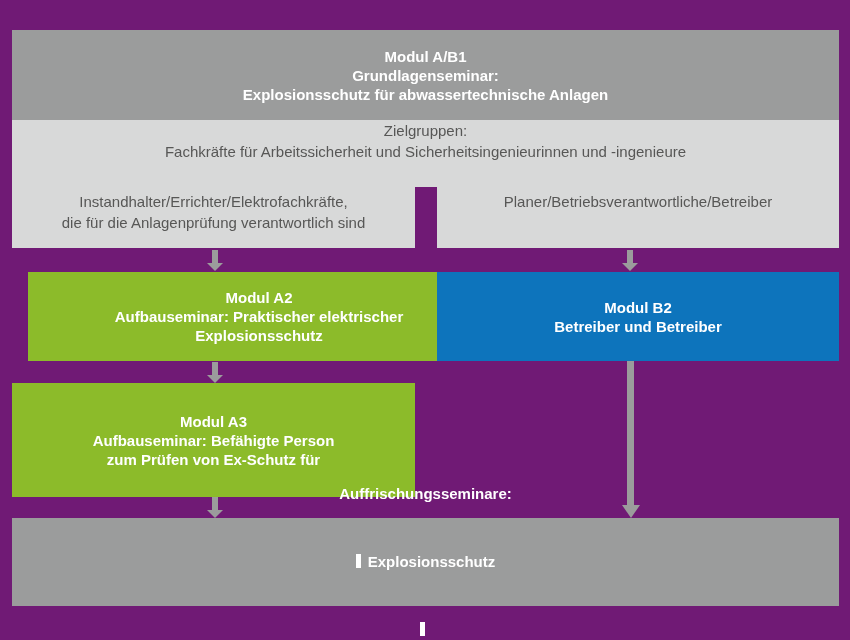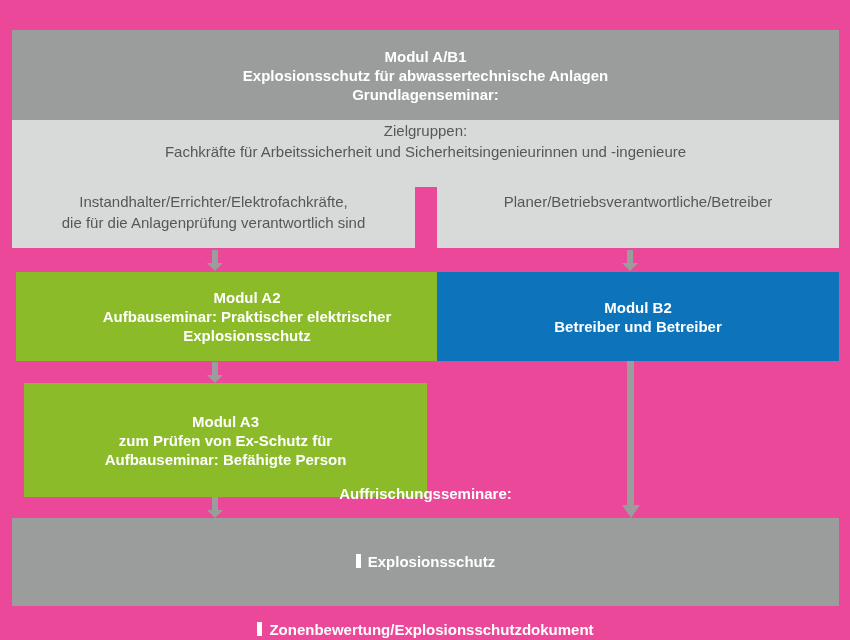--- a/index.html
+++ b/index.html
@@ -1,44 +1,44 @@
 <!DOCTYPE html>
 <html><head>
 <meta charset="utf-8">
 <style>
   * { margin: 0; padding: 0; box-sizing: border-box; }
   html, body { background: #ffffff; }
   .canvas {
     position: relative;
     width: 850px;
     height: 640px;
-    background: #ec4899;
+    background: #701a75;
     font-family: "Liberation Sans", sans-serif;
     overflow: hidden;
   }
   .box {
     position: absolute;
     display: flex;
     flex-direction: column;
     align-items: center;
     justify-content: center;
     text-align: center;
   }
   .dark  { background: #9b9c9c; color: #ffffff; font-weight: bold; font-size: 15px; line-height: 19px; }
   .light { background: #d8d9d9; color: #575756; font-size: 15px; }
   .green { background: #8cbb2a; color: #ffffff; font-weight: bold; font-size: 15px; line-height: 19px; }
   .blue  { background: #0d74bc; color: #ffffff; font-weight: bold; font-size: 15px; line-height: 19px; }
 
   #top-box    { left: 12px; top: 30px;  width: 827px; height: 90px; }
   #band       { left: 12px; top: 120px; width: 827px; height: 67px; justify-content: flex-start; line-height: 21px; }
   #col-left   { left: 12px; top: 187px; width: 403px; height: 61px; justify-content: flex-start; padding-top: 4px; line-height: 21px; }
   #col-right  { left: 437px; top: 187px; width: 402px; height: 61px; justify-content: flex-start; padding-top: 4px; line-height: 21px; }
-  #box-a2     { left: 16px; top: 272px; width: 462px; height: 89px; }
+  #box-a2     { left: 28px; top: 272px; width: 462px; height: 89px; }
   #box-b2     { left: 437px; top: 272px; width: 402px; height: 89px; text-align: center; }
-  #box-a3     { left: 12px; top: 383px; width: 403px; height: 114px; margin-left: 12px; }
+  #box-a3     { left: 12px; top: 383px; width: 403px; height: 114px; }
   #bottom-box { left: 12px; top: 518px; width: 827px; height: 88px; line-height: 20px; gap: 48px; }
 
   .arrow-sm { position: absolute; width: 16px; height: 21px; }
   .arrow-sm .stem { position: absolute; left: 5px; top: 0; width: 6px; height: 13px; background: #9b9c9c; }
   .arrow-sm .head { position: absolute; left: 0; top: 13px; width: 0; height: 0;
                     border-left: 8px solid transparent; border-right: 8px solid transparent;
                     border-top: 8px solid #9b9c9c; }
   #arrow-left-1  { left: 207px; top: 250px; }
   #arrow-right-1 { left: 622px; top: 250px; }
   #arrow-a2-a3   { left: 207px; top: 362px; }
@@ -53,22 +53,22 @@
   .bar { display: inline-block; width: 5px; height: 14px; background: #ffffff;
          margin-right: 7px; vertical-align: -1px; }
 </style>
 </head>
 <body>
 
 <div class="canvas">
 
   <div class="box dark" id="top-box">
     <div>Modul A/B1</div>
+    <div>Grundlagenseminar:</div>
     <div>Explosionsschutz für abwassertechnische Anlagen</div>
-    <div>Grundlagenseminar:</div>
   </div>
 
   <div class="box light" id="band">
     <div>Zielgruppen:</div>
     <div>Fachkräfte für Arbeitssicherheit und Sicherheitsingenieurinnen und -ingenieure</div>
   </div>
 
   <div class="box light" id="col-left">
     <div>Instandhalter/Errichter/Elektrofachkräfte,</div>
     <div>die für die Anlagenprüfung verantwortlich sind</div>
@@ -98,33 +98,33 @@
     <div>Betreiber und Betreiber</div>
   </div>
 
   <div class="arrow-sm" id="arrow-a2-a3">
     <div class="stem"></div>
     <div class="head"></div>
   </div>
 
   <div class="box green" id="box-a3">
     <div>Modul A3</div>
+    <div>Aufbauseminar: Befähigte Person</div>
     <div>zum Prüfen von Ex-Schutz für</div>
-    <div>Aufbauseminar: Befähigte Person</div>
   </div>
 
   <div class="arrow-sm" id="arrow-a3-ref">
     <div class="stem"></div>
     <div class="head"></div>
   </div>
 
   <div class="arrow-long">
     <div class="stem"></div>
     <div class="head"></div>
   </div>
 
   <div class="box dark" id="bottom-box">
     <div>Auffrischungsseminare:</div>
     <div><span class="bar"></span><span>Explosionsschutz</span></div>
-    <div><span class="bar"></span><span>Zonenbewertung/Explosionsschutzdokument</span></div>
+    <div><span class="bar"></span></div>
   </div>
 
 </div>
 
 </body></html>

